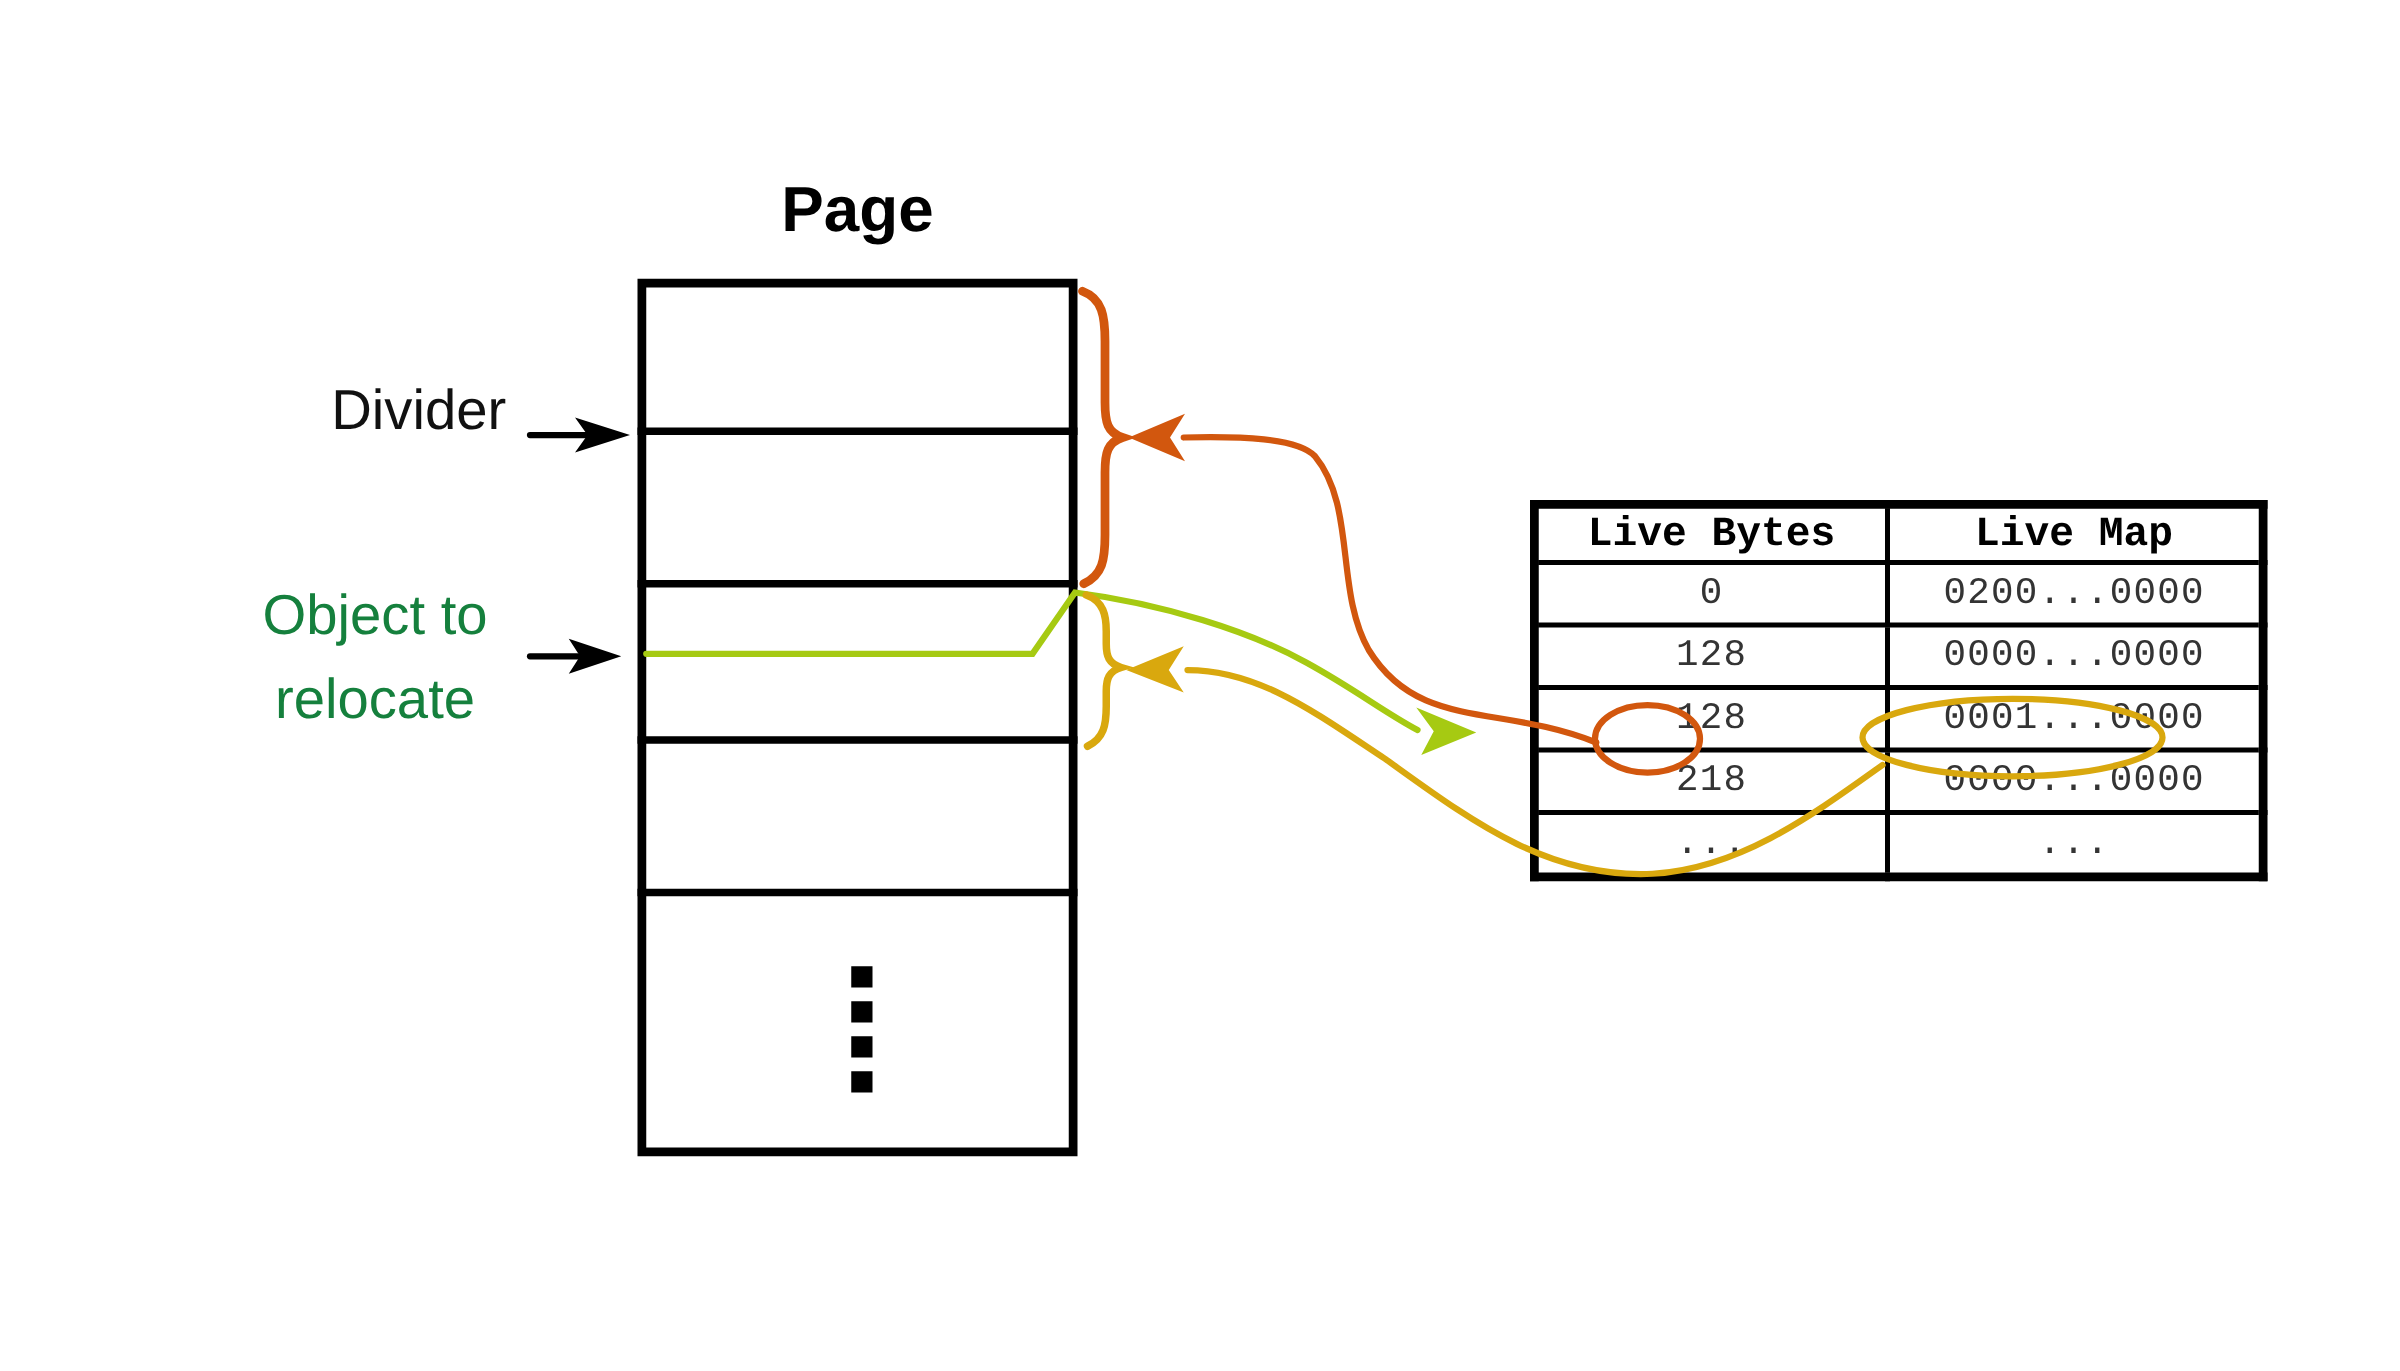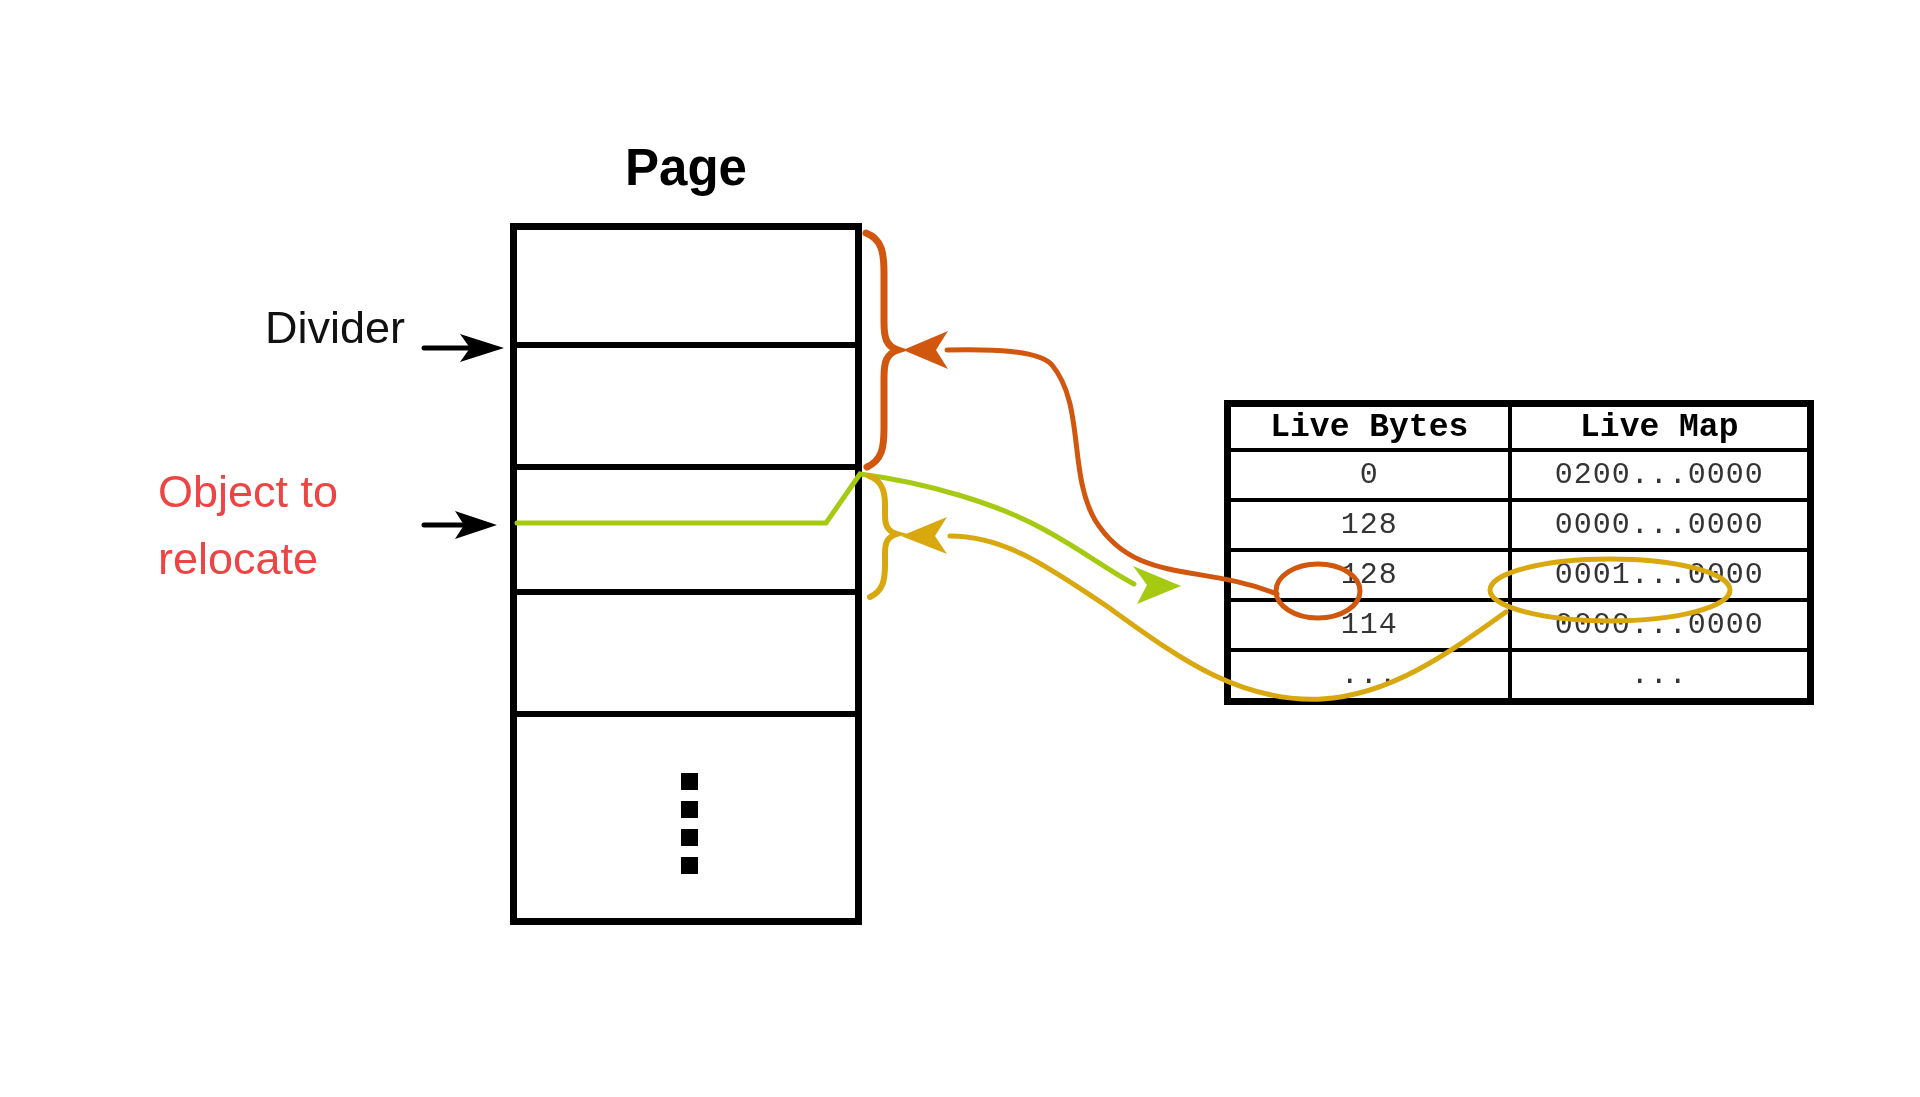--- a/index.html
+++ b/index.html
@@ -29,22 +29,22 @@
   
   .vdots{position:absolute;left:164px;top:543px;width:17px;}
   .vdots .dot{width:17px;height:17px;background:#000;margin-bottom:11px;}
 
   
   .label-divider{
     left:140px;top:304px;width:265px;text-align:right;
     font-size:45px;color:#111;line-height:48px;
   }
   .label-object{
-    left:158px;top:458px;width:284px;text-align:left;
-    font-size:45px;color:#ef4444;line-height:67px;white-space:pre-line;
+    left:158px;top:458px;width:284px;text-align:center;
+    font-size:45px;color:#15803d;line-height:67px;white-space:pre-line;
   }
 
   
   .live-table-wrap{left:1180px;top:400px;margin-left:44px;}
   table.live{
     border-collapse:collapse;table-layout:fixed;
     border:7px solid var(--color-ink);
     font-family:"Liberation Mono","DejaVu Sans Mono",monospace;
     background:#fff;
   }
@@ -111,21 +111,21 @@
     </tr>
     <tr>
       <td>128</td>
       <td>0000...0000</td>
     </tr>
     <tr>
       <td>128</td>
       <td>0001...0000</td>
     </tr>
     <tr>
-      <td>114</td>
+      <td>218</td>
       <td>0000...0000</td>
     </tr>
     <tr>
       <td>...</td>
       <td>...</td>
     </tr>
   </tbody>
     </table>
 </div>
 

